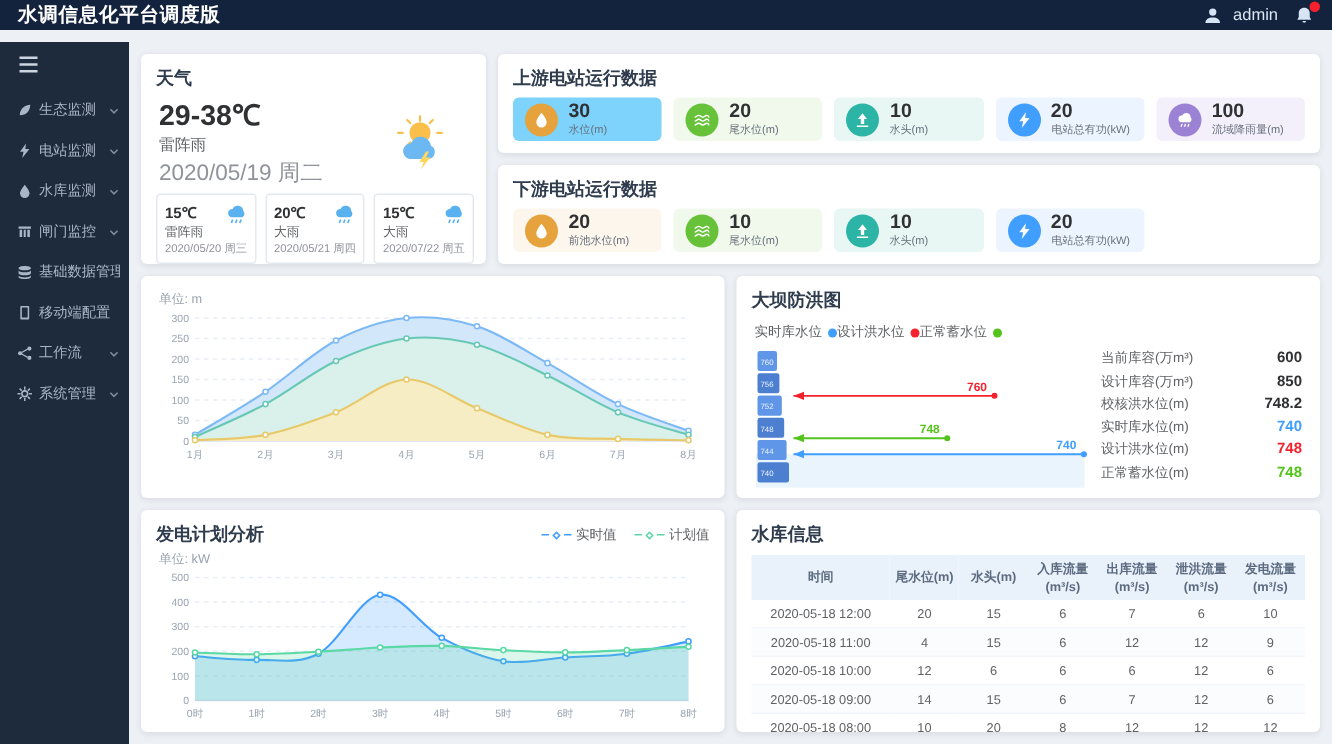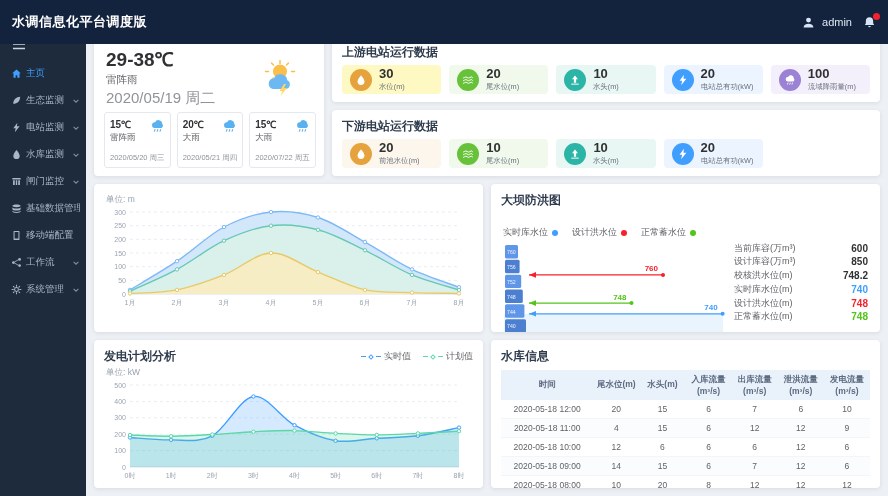--- a/index.html
+++ b/index.html
@@ -1,18 +1,18 @@
 <!DOCTYPE html>
 <html><head>
 <meta charset="utf-8">
 <style>
   *{box-sizing:border-box;margin:0;padding:0}
   html,body{width:888px;height:496px;overflow:hidden;font-family:"Liberation Sans",sans-serif;background:#edf0f5}
   
-  .topbar{position:absolute;top:0;left:0;width:888px;height:44px;background:#14233d;display:flex;align-items:center;justify-content:space-between;padding:0 12px;z-index:5}
+  .topbar{position:absolute;top:0;left:0;width:888px;height:20px;background:#14233d;display:flex;align-items:center;justify-content:space-between;padding:0 12px;z-index:5}
   .app-title{color:#fff;font-size:13px;font-weight:bold;letter-spacing:.5px}
   .topbar-right{display:flex;align-items:flex-start;gap:7px;color:#dbe6f3}
   .user-name{font-size:11px}
   .bell-wrap{position:relative;display:inline-flex;margin-left:4px}
   .badge{position:absolute;top:-3px;right:-4px;width:7px;height:7px;border-radius:50%;background:#f5222d}
   
   .sidebar{position:absolute;top:28px;left:0;bottom:0;width:86px;background:#1e2b3c;color:#a9b6c6}
   .hamburger{padding:8px 0 6px 12px;cursor:pointer}
   .nav-item{display:flex;align-items:center;gap:4px;height:27px;padding:0 6px 0 11px;font-size:9.5px;cursor:pointer;color:#a9b6c6}
   .nav-item.active{color:#3f9eff}
@@ -57,21 +57,21 @@
   .chart-head{display:flex;justify-content:space-between;align-items:center}
   .unit-label{font-size:8.5px;color:#98a2ae;margin:2px 0 0 2px}
   .chart-area{flex:1;min-height:0}
   .tk{fill:#9aa4b0;font-size:7px}
   .legend{display:flex;gap:12px;font-size:9px;color:#606266;align-items:center}
   .lg{display:inline-flex;align-items:center;gap:3px}
   .lgline{width:5px;height:1px;display:inline-block}
   .diam{width:4px;height:4px;border:1px solid;transform:rotate(45deg);background:#fff;display:inline-block}
   
   .dam-card{flex:1;display:flex;flex-direction:column;min-width:0}
-  .dam-legend{display:flex;gap:14px;font-size:9px;color:#606266;margin-top:17px;padding-left:2px}
+  .dam-legend{display:flex;font-size:9px;color:#606266;margin-top:6px;padding-left:2px}
   .dl-item{display:inline-flex;align-items:center;gap:4px}
   .dl-dot{width:6px;height:6px;border-radius:50%;display:inline-block}
   .dam-body{flex:1;display:flex;min-height:0;gap:8px;margin-top:2px}
   .dam-figure{flex:1;min-width:0}
   .dam-stats{width:136px;flex:none;display:flex;flex-direction:column;justify-content:space-evenly;padding-right:2px}
   .ds-row{display:flex;justify-content:space-between;align-items:center;font-size:9px;color:#606266}
   .ds-row b{font-size:10px}
   
   .table-card{flex:1;display:flex;flex-direction:column;min-width:0}
   table{width:100%;border-collapse:collapse;margin-top:5px;table-layout:fixed}
@@ -103,28 +103,20 @@
     </div>
   </header>
 
   <aside class="sidebar">
     <div class="hamburger">
       <svg width="14" height="12" viewBox="0 0 14 12">
           <path d="M1 1.5h12M1 6h12M1 10.5h12" stroke="#cdd6e0" stroke-width="1.6"></path>
         </svg>
     </div>
     <nav id="side-nav">
-        <div class="nav-item active">
-          <span class="nav-ico">
-            <svg viewBox="0 0 16 16">
-              <path d="M8 2.2 1.8 7.6h1.8V14h3.2v-3.6h2.4V14h3.2V7.6h1.8Z"></path>
-            </svg>
-          </span>
-          <span class="nav-label">主页</span>
-        </div>
         <div class="nav-item">
           <span class="nav-ico">
             <svg viewBox="0 0 16 16">
               <path d="M3.2 12.8C3.2 6.5 7.6 3 13.4 2.6 13 9 9.4 12.8 3.2 12.8Z"></path>
             </svg>
           </span>
           <span class="nav-label">生态监测</span>
           <span class="chev">
             <svg viewBox="0 0 10 10">
               <path d="M2 3.5 5 6.5 8 3.5" fill="none" stroke="currentColor" stroke-width="1.3"></path>
@@ -216,20 +208,21 @@
             </svg>
           </span>
         </div>
       </nav>
   </aside>
 
   <main class="main">
 
     <section class="row row1">
       <div class="card weather-card">
+        <div class="card-title">天气</div>
         <div class="weather-main">
           <div>
             <div class="temp-range">29-38℃</div>
             <div class="condition">雷阵雨</div>
             <div class="wdate">2020/05/19 周二</div>
           </div>
           <span style="display:inline-flex">
             <svg width="46" height="38" viewBox="0 0 46 38">
               <g stroke="#f9bf4a" stroke-width="1.5" stroke-linecap="round">
                 <path d="M20 2.5v3M31.5 13.5h3M5.5 13.5h3M11.5 5l2 2M28.5 5l-2 2M11.5 22l2-2"></path>
@@ -286,21 +279,21 @@
               </div>
               <div class="fdate">2020/07/22 周五</div>
             </div>
           </div>
       </div>
 
       <div class="right-stack">
         <div class="card stat-card">
           <div class="card-title">上游电站运行数据</div>
           <div class="tiles" id="upstream-tiles">
-              <div class="tile" style="background: #fef9c3;">
+              <div class="tile" style="background: #7dd3fc;">
                 <span class="tile-ico" style="background:#e6a23c">
                   <svg viewBox="0 0 16 16">
                     <path d="M8 1.6C8 1.6 3.4 7 3.4 10a4.6 4.6 0 0 0 9.2 0C12.6 7 8 1.6 8 1.6Z"></path>
                   </svg>
                 </span>
                 <span class="tile-txt">
                   <b>30</b>
                   <i>水位(m)</i>
                 </span>
               </div>

